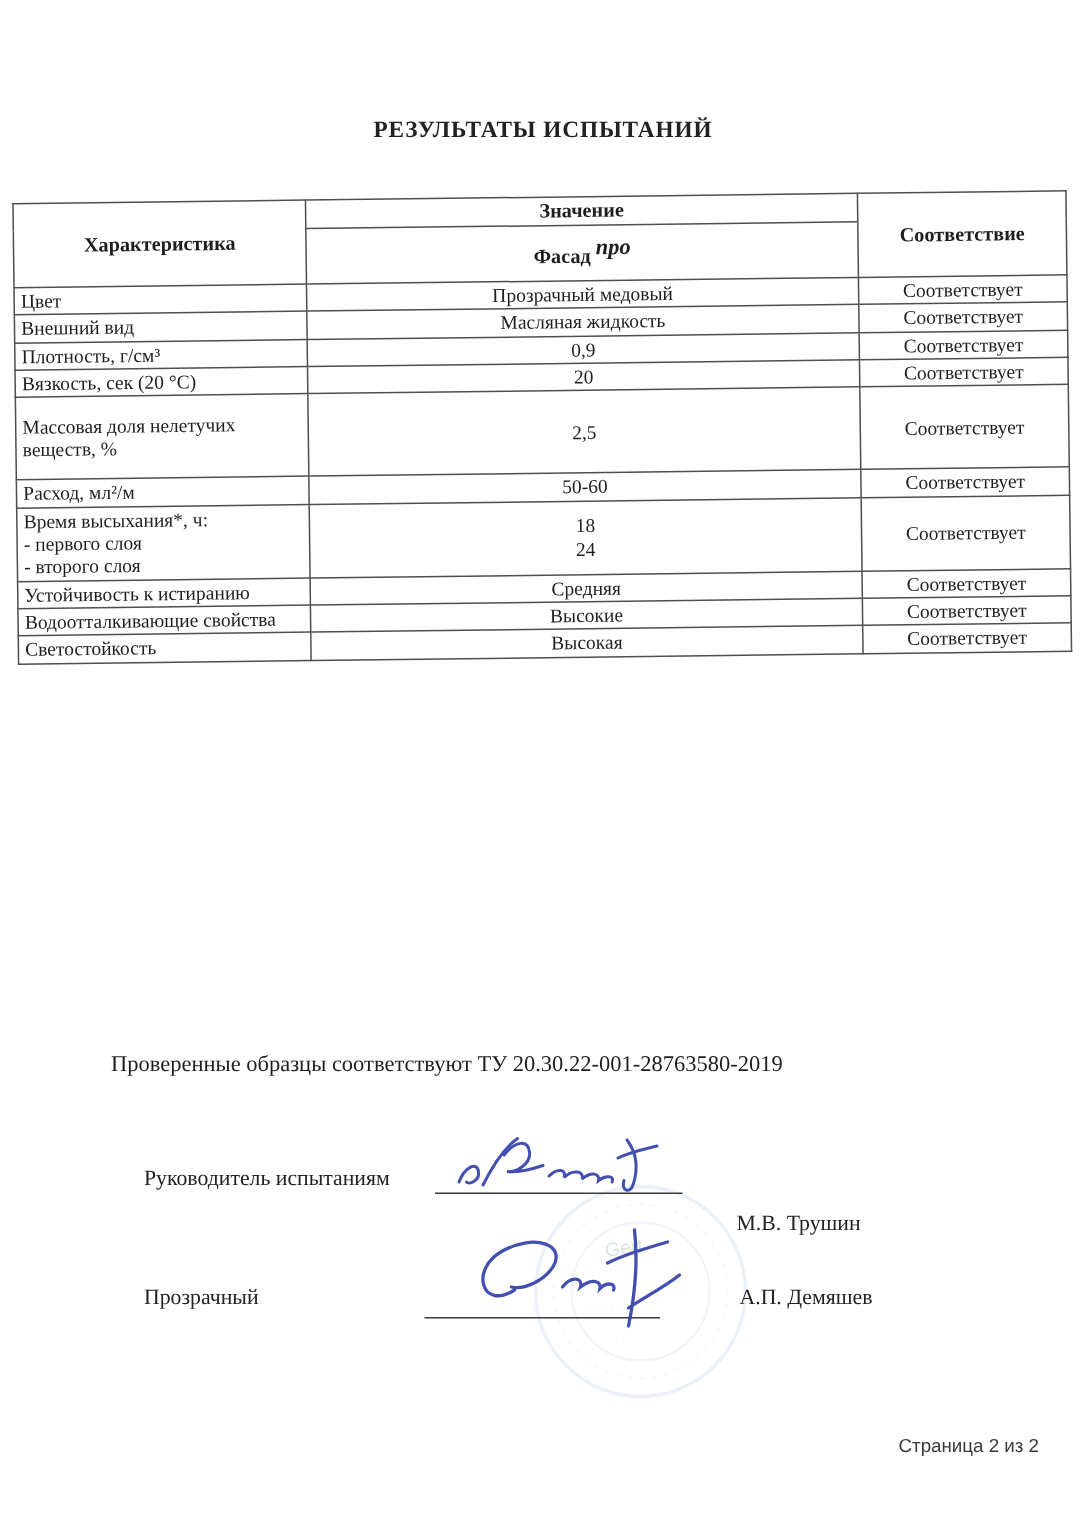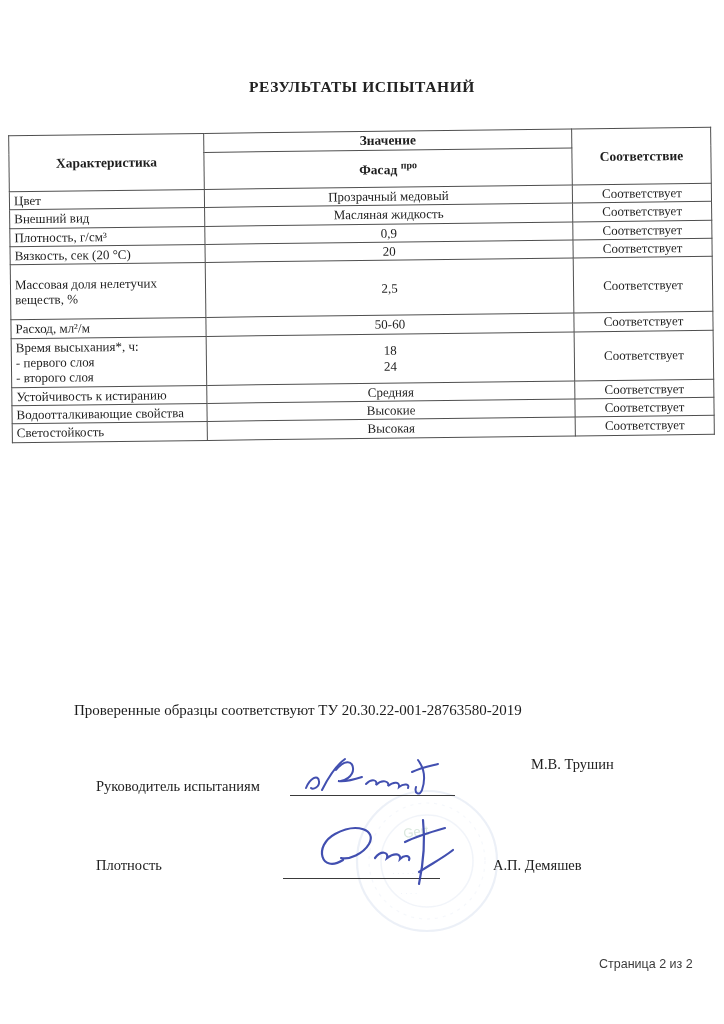--- a/index.html
+++ b/index.html
@@ -21,21 +21,21 @@
     border:1px solid #4f4f4f;vertical-align:middle;
     font-size:13px;line-height:1.18;padding:1px 4px;color:#1e1e1e;
   }
   table.results th{font-weight:bold;text-align:center;font-size:13.5px;}
   td.c-name{text-align:left;padding-left:7px;}
   td.c-val,td.c-conf{text-align:center;}
   td.c-conf{font-size:12.8px;}
   tr.h1{height:18px;} tr.h2{height:37px;}
   tr.r{height:16px;} tr.r-small{height:15px;}
   tr.r-tall1{height:55px;} tr.r-mid{height:17px;} tr.r-tall2{height:48px;}
-  sup{font-size:10px;}
+  sup{font-size:15px;font-style:italic;}
 
   
   .conclusion{position:absolute;left:74px;top:682px;width:570px;}
   .conclusion .head{font-size:16px;font-weight:bold;margin-left:17px;letter-spacing:0.4px;}
   .conclusion .txt{font-size:15px;margin-top:20px;}
 
   
   .sig-row{position:absolute;left:0;width:724px;}
   .sig-label{position:absolute;left:96px;font-size:14.5px;color:#222;}
   .sig-line{position:absolute;border-bottom:1.2px solid #3a3a3a;height:0;}
@@ -157,25 +157,25 @@
     <svg class="sig-svg" style="left:300px;top:748px;" width="170" height="55" viewBox="0 0 170 55">
       <g fill="none" stroke="#2e3da8" stroke-width="2" stroke-linecap="round" opacity="0.9">
         <path d="M6,40 C10,30 18,26 19,33 C20,39 13,42 11,40"></path>
         <path d="M22,42 C30,26 38,16 45,11"></path>
         <path d="M36,22 C44,12 52,12 53,20 C54,28 44,34 38,33 C46,34 56,31 62,29"></path>
         <path d="M66,36 C72,30 78,32 76,37 C82,31 90,33 88,38 C94,33 100,34 99,39 C104,35 110,36 108,40"></path>
         <path d="M118,12 C124,20 126,30 122,42 C120,48 114,46 116,39"></path>
         <path d="M112,24 C120,20 130,18 138,16"></path>
       </g>
     </svg>
-    <div class="sig-name" style="left:491px;top:756px;margin-left:40px;">М.В. Трушин</div>
+    <div class="sig-name" style="left:491px;top:808px;">М.В. Трушин</div>
   </div>
 
   <div class="sig-row" style="top:0;">
-    <div class="sig-label" style="top:857px;">Плотность</div>
+    <div class="sig-label" style="top:857px;">Прозрачный</div>
     <div class="sig-line" style="left:283px;top:878px;width:157px;"></div>
     <svg class="sig-svg" style="left:305px;top:812px;" width="175" height="80" viewBox="0 0 175 80">
       <g fill="none" stroke="#2e3da8" stroke-width="2.2" stroke-linecap="round" opacity="0.9">
         <path d="M38,48 C16,62 8,34 30,22 C52,10 72,18 64,32 C58,42 44,48 36,46"></path>
         <path d="M70,46 C76,38 84,40 82,46 C90,40 96,42 95,47 C100,42 106,44 104,48"></path>
         <path d="M118,8 C120,26 119,48 114,72"></path>
         <path d="M100,30 C112,24 126,20 140,16"></path>
         <path d="M114,60 C126,52 138,46 148,38"></path>
       </g>
     </svg>

